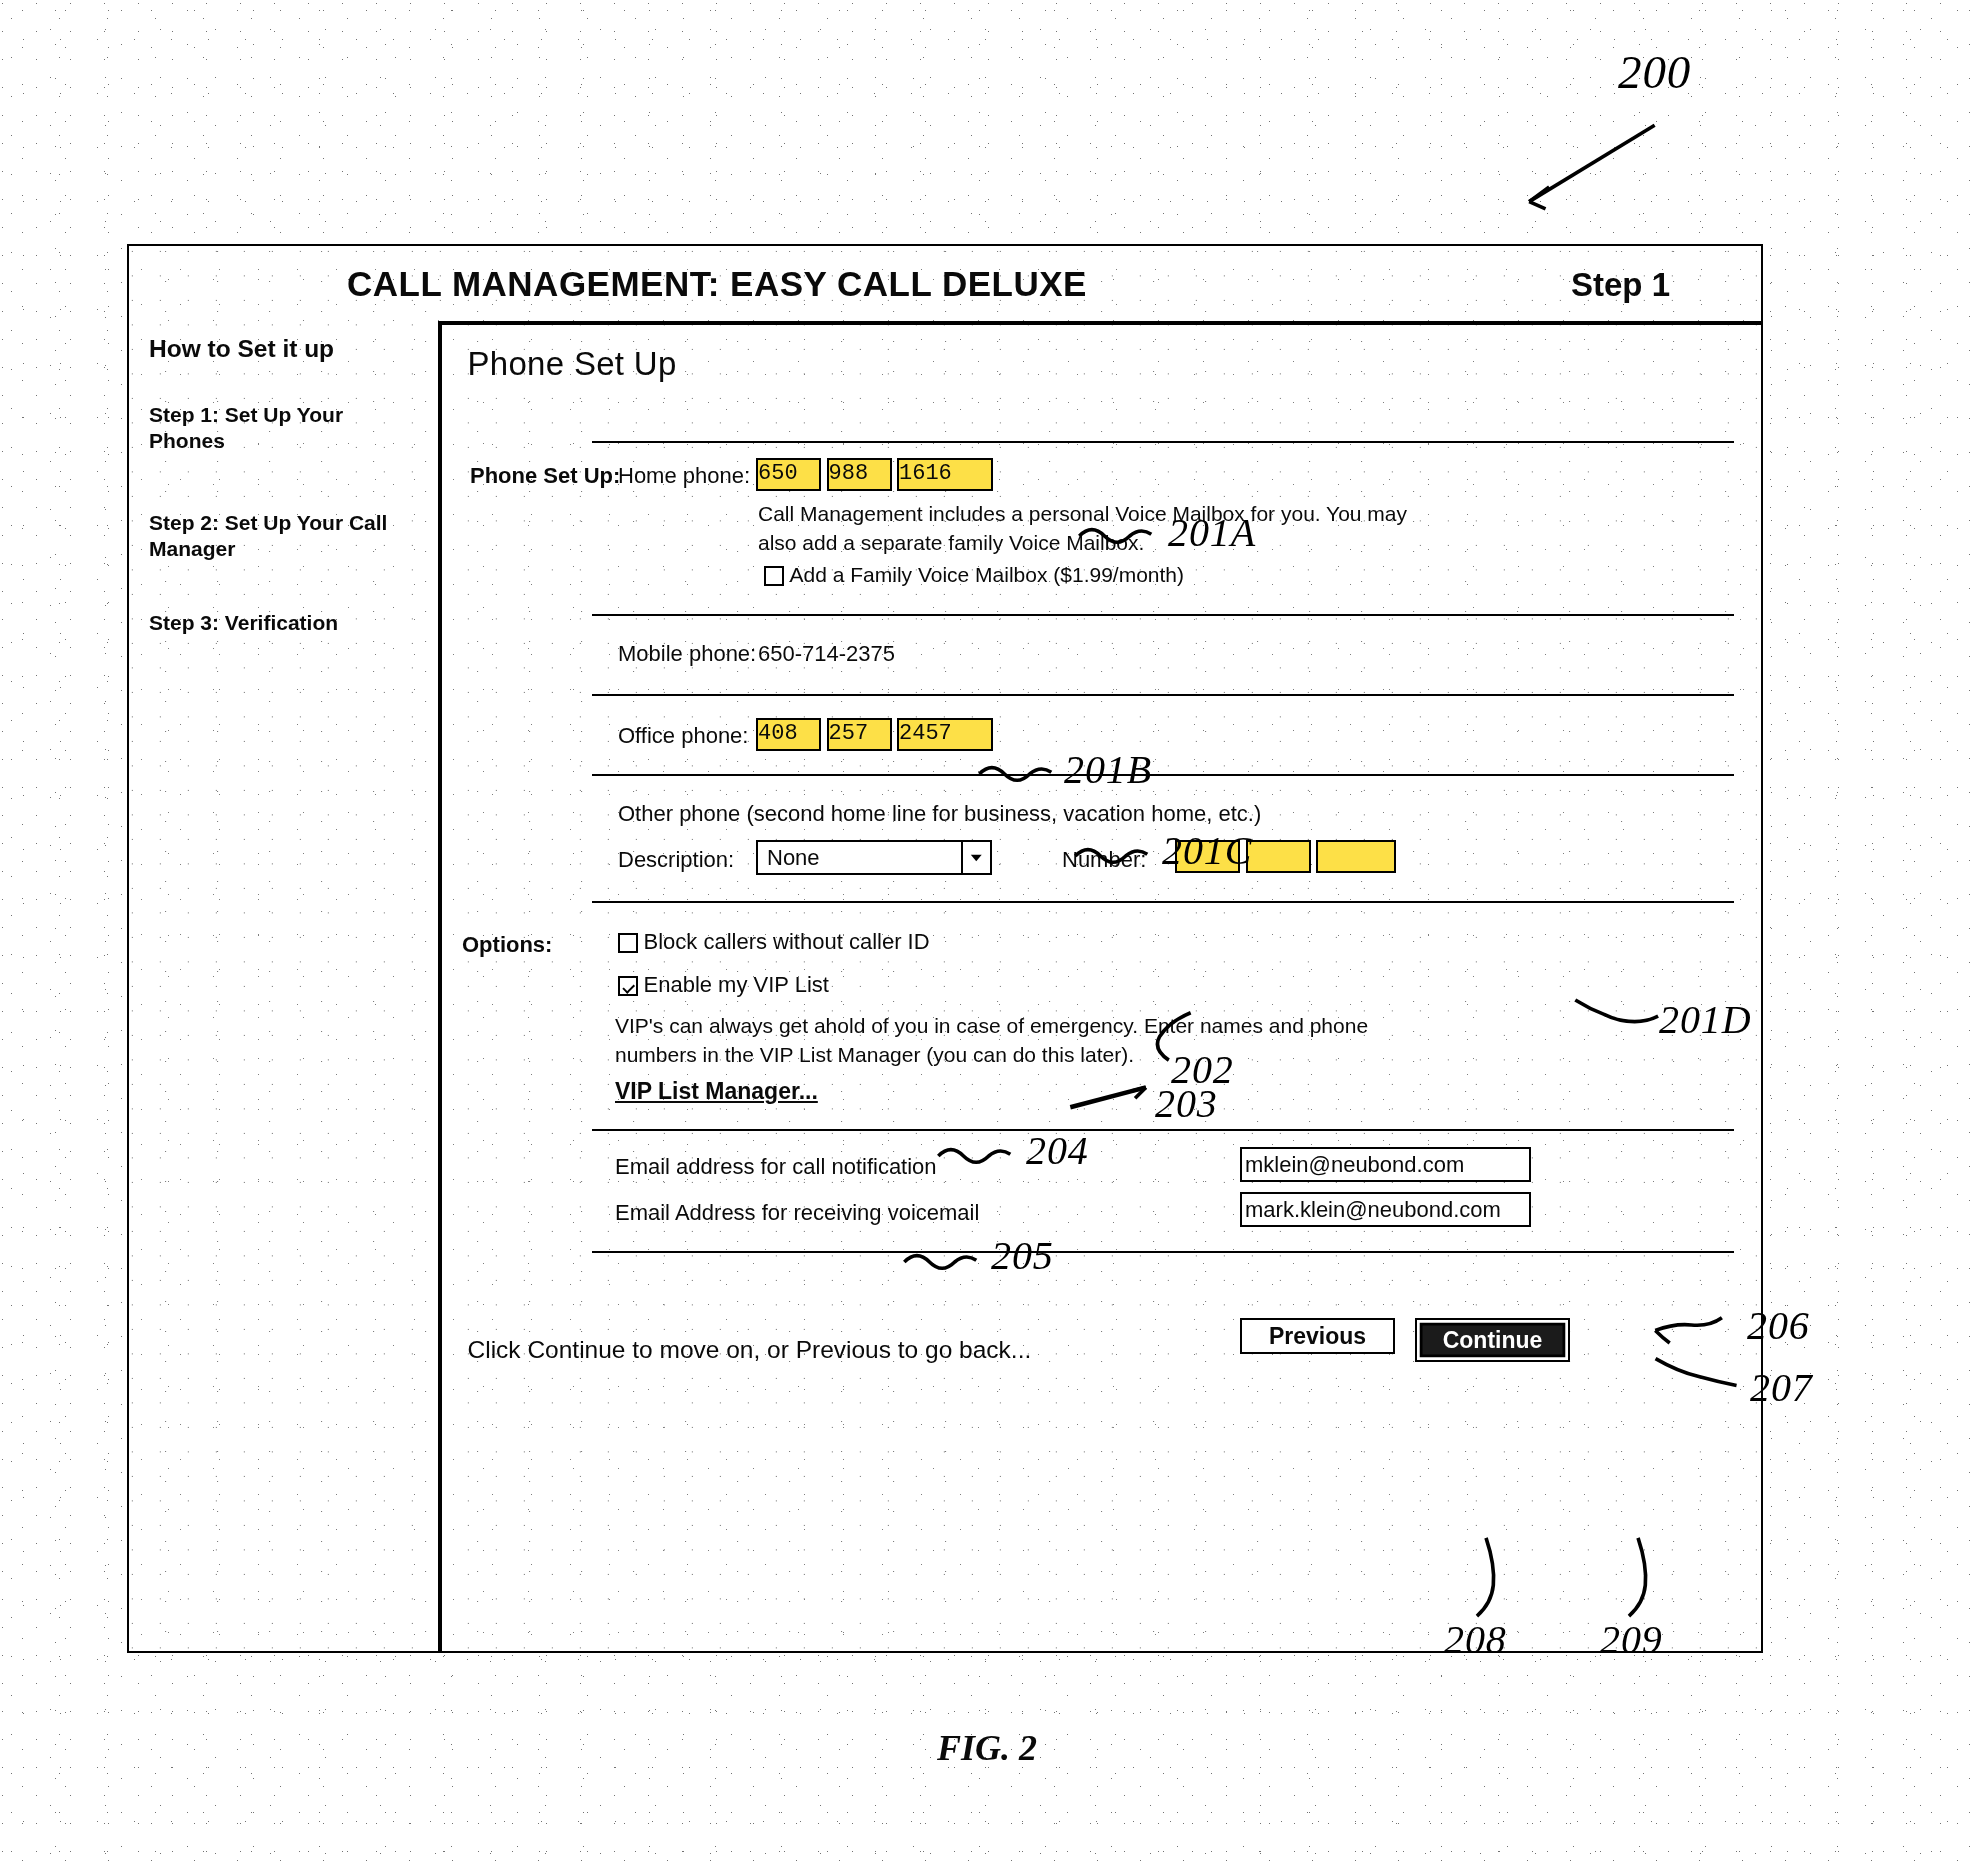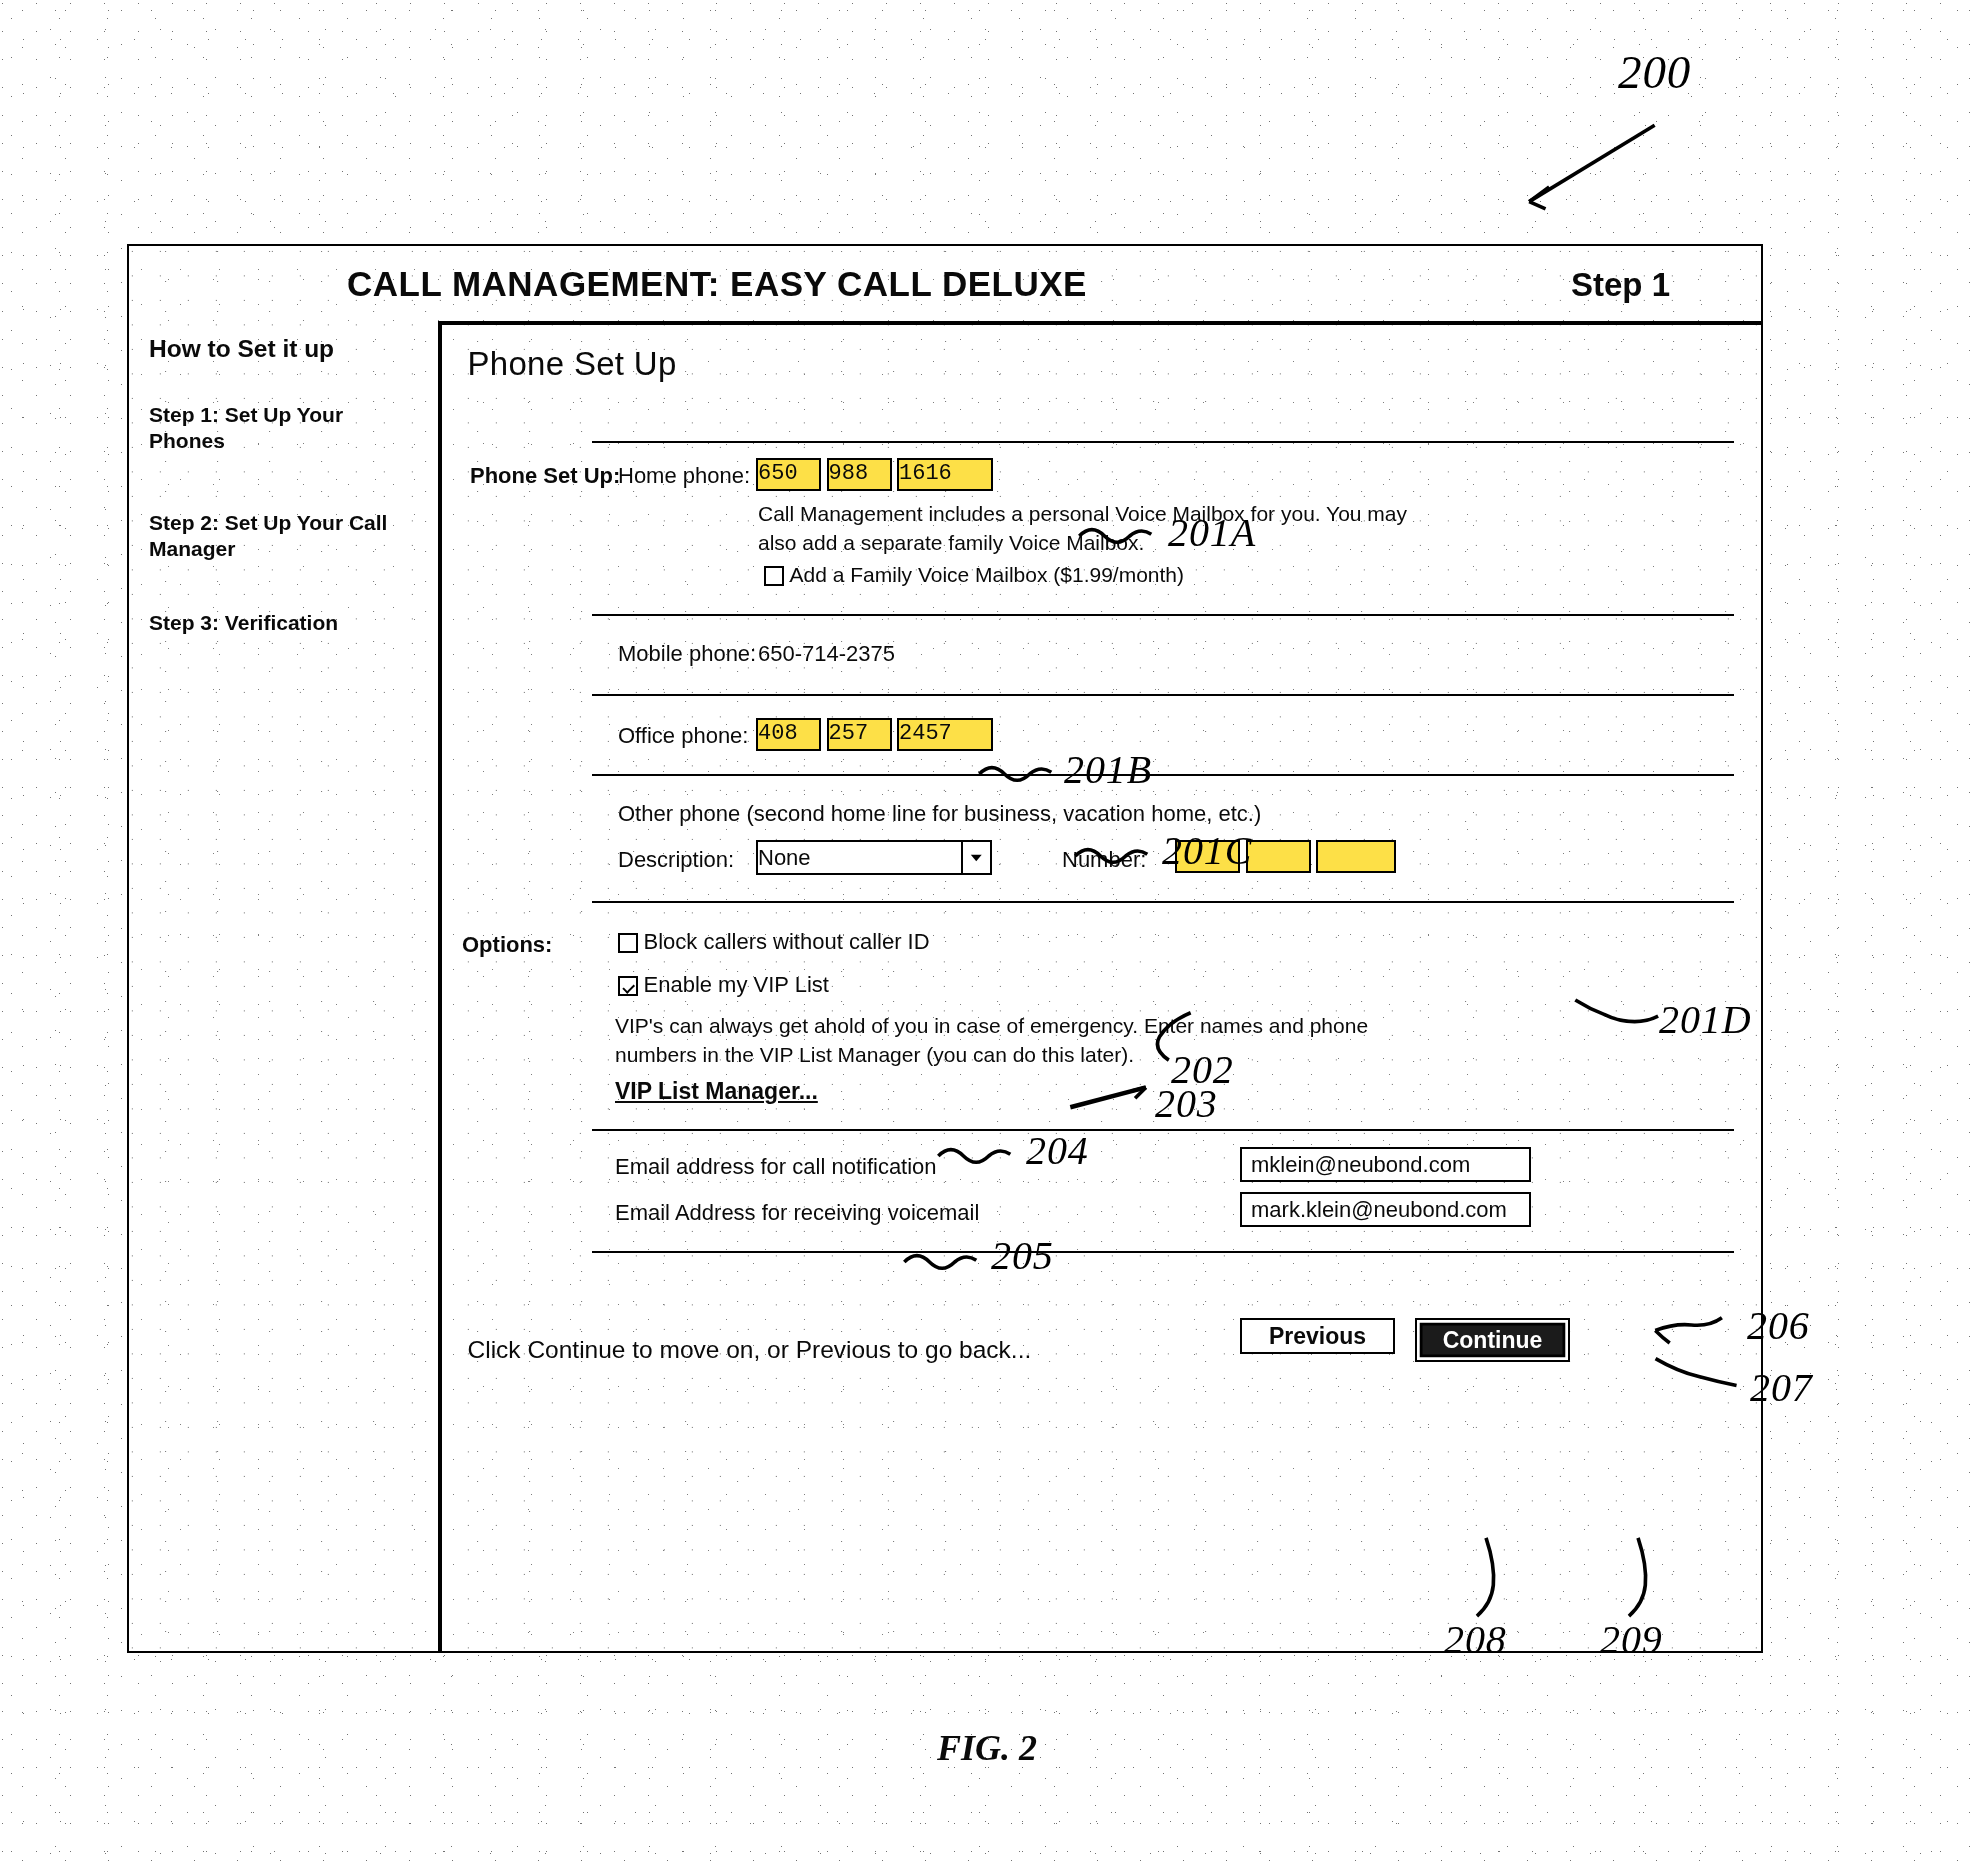--- a/index.html
+++ b/index.html
@@ -138,37 +138,37 @@
   }
 
   
   .selbox{
     position:absolute;
     border:2.7px solid #000;background:#fff;
     box-sizing:border-box;
     display:flex;align-items:center;
     font-size:22px;
   }
-  .selbox .selval{flex:1;}
+  .selbox .selval{padding-left:9px;flex:1;}
   .selbox .arrow{
     width:27px;height:100%;
     border-left:2.7px solid #000;
     display:flex;align-items:center;justify-content:center;
     background:#fff;
   }
   .selbox .arrow svg{display:block;}
 
   
   .txtbox{
     position:absolute;
     border:2.7px solid #000;background:#fff;
     box-sizing:border-box;
     font-size:22px;
     display:flex;align-items:center;
-    padding-left:9px;
+    padding-left:3px;
     white-space:nowrap;
     overflow:hidden;
   }
 
   
   .linktext{
     position:absolute;font-size:23px;font-weight:700;
     text-decoration:underline;
   }
 

